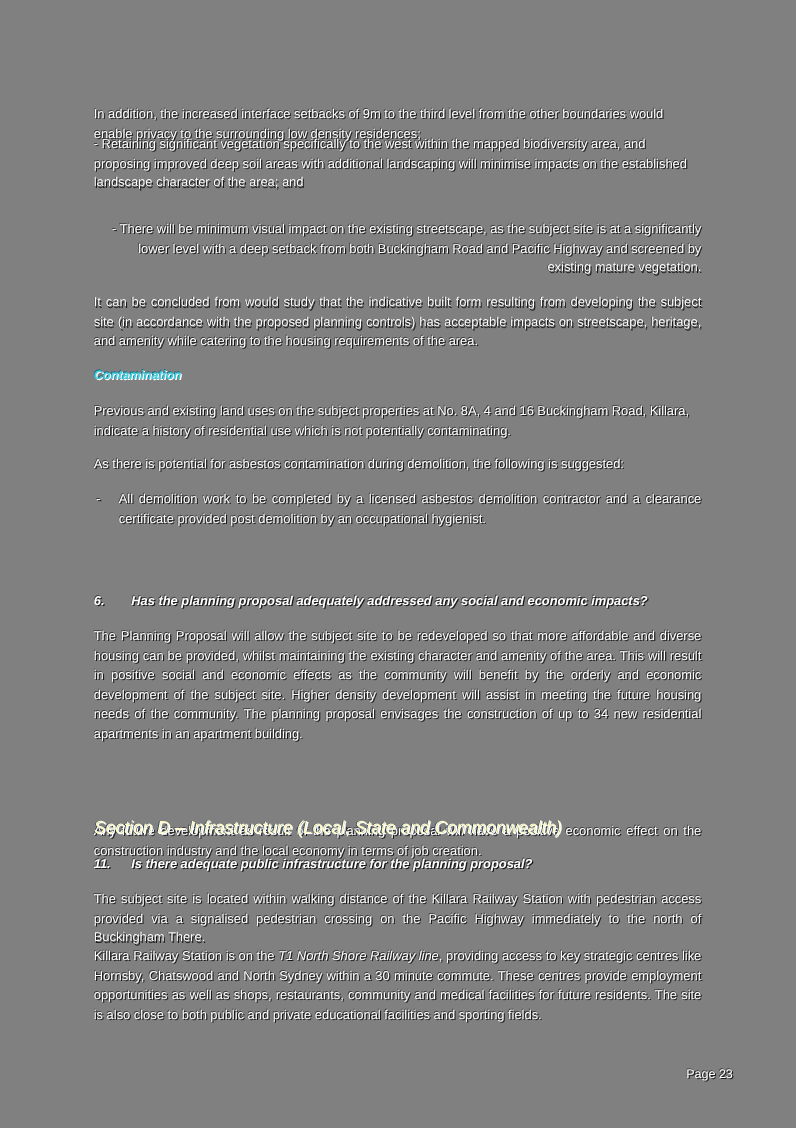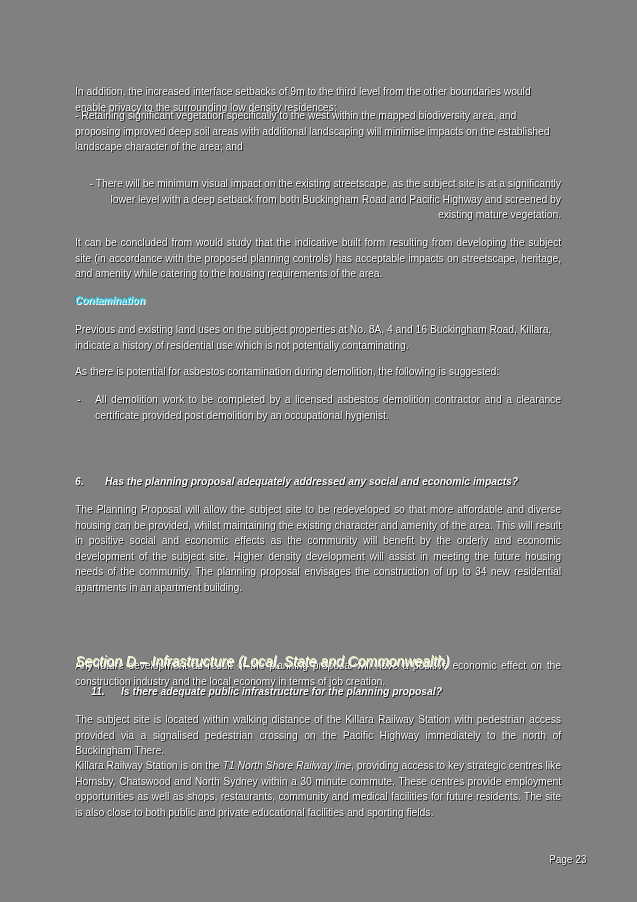--- a/index.html
+++ b/index.html
@@ -60,21 +60,21 @@
 <div class="p t h-q" style="top:474px;">
   <span class="num">6.</span><span>Has the planning proposal adequately addressed any social and economic impacts?</span>
 </div>
 
 <p class="p t just" style="top:502px;">The Planning Proposal will allow the subject site to be redeveloped so that more affordable and diverse housing can be provided, whilst maintaining the existing character and amenity of the area. This will result in positive social and economic effects as the community will benefit by the orderly and economic development of the subject site. Higher density development will assist in meeting the future housing needs of the community. The planning proposal envisages the construction of up to 34 new residential apartments in an apartment building.</p>
 
 <p class="p t just" style="top:610px;margin-top:48px;">Any future development as result of the planning proposal will have a positive economic effect on the construction industry and the local economy in terms of job creation.</p>
 
 <div class="p h-sec" style="top:654px;">Section D – Infrastructure (Local, State and Commonwealth)</div>
 
-<div class="p t h-q" style="top:684px;margin-left:16px;">
+<div class="p t h-q" style="top:684px;">
   <span class="num">11.</span><span>Is there adequate public infrastructure for the planning proposal?</span>
 </div>
 
 <p class="p t just" style="top:712px;">The subject site is located within walking distance of the Killara Railway Station with pedestrian access provided via a signalised pedestrian crossing on the Pacific Highway immediately to the north of Buckingham There.</p>
 
 <p class="p t just" style="top:758px;"><span>Killara Railway Station is on the </span><em>T1 North Shore Railway line</em><span>, providing access to key strategic centres like Hornsby, Chatswood and North Sydney within a 30 minute commute.  These centres provide employment opportunities as well as shops, restaurants, community and medical facilities for future residents. The site is also close to both public and private educational facilities and sporting fields.</span></p>
 
 <div class="page-num t">Page 23</div>
 
 </body></html>

